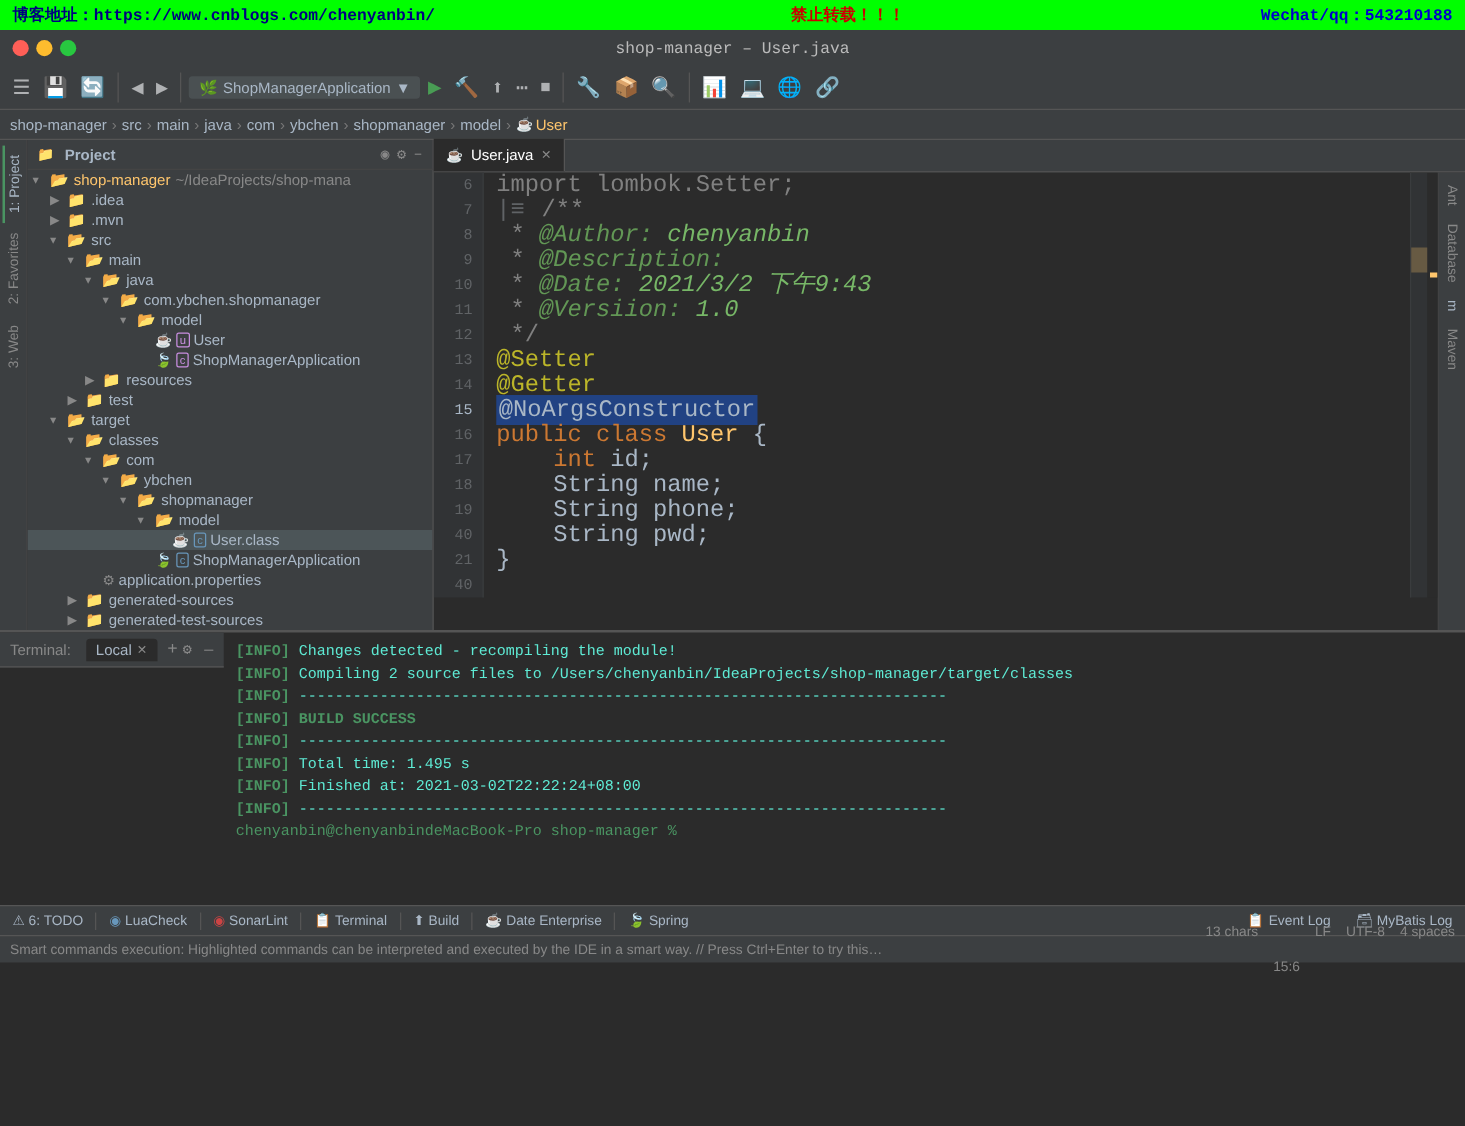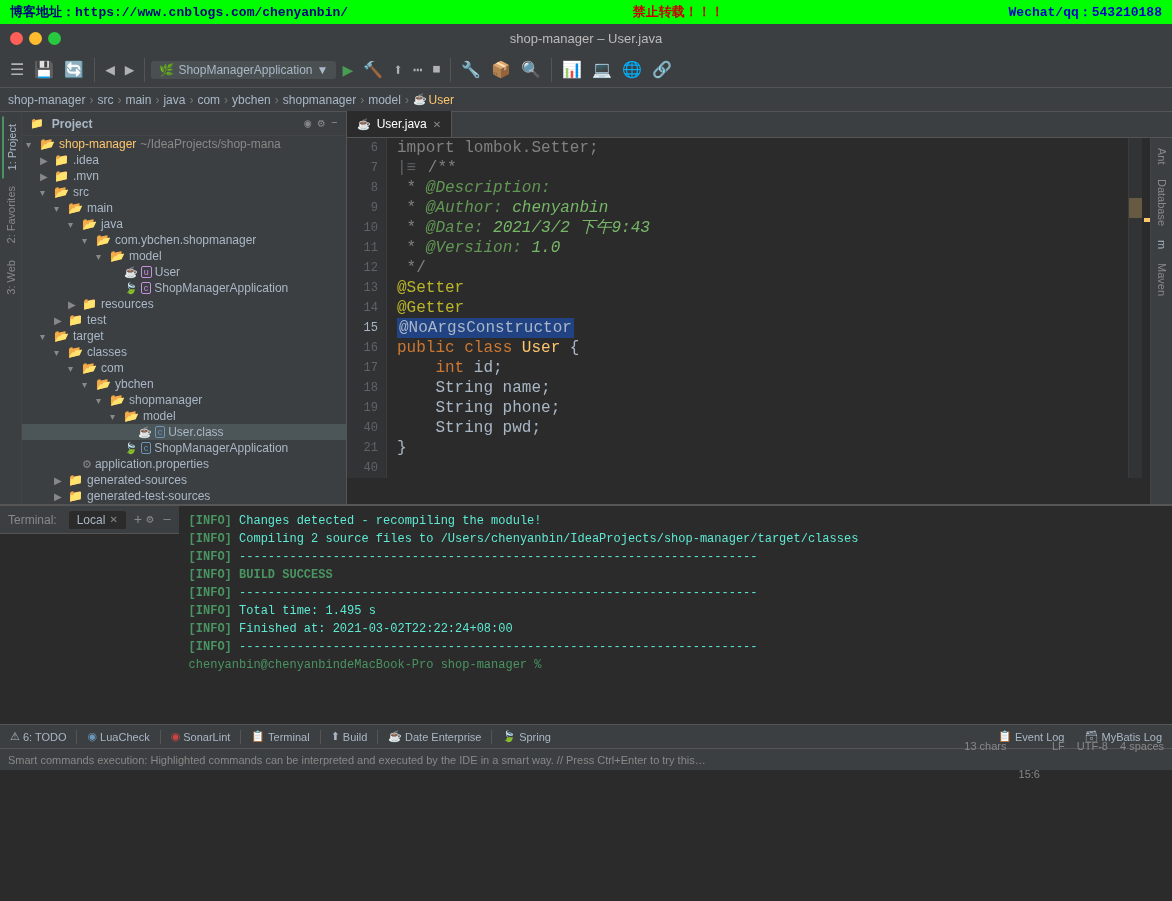--- a/index.html
+++ b/index.html
@@ -31,21 +31,21 @@
 
     
     #title-bar {
       background: #3c3f41;
       height: 28px;
       display: flex;
       align-items: center;
       justify-content: center;
       color: #bbbbbb;
       font-size: 13px;
-      font-family: Liberation Sans, sans-serif;
+      font-family: Liberation Mono, monospace;
       position: relative;
     }
     #title-bar .traffic-lights {
       position: absolute;
       left: 10px;
       display: flex;
       gap: 6px;
     }
     .traffic-light {
       width: 13px;
@@ -167,21 +167,21 @@
       color: #606366;
       font-size: 12px;
       line-height: 20px;
       min-width: 40px;
       user-select: none;
       border-right: 1px solid #3a3c3e;
     }
     #code-area {
       padding: 0 10px;
       line-height: 20px;
-      font-size: 16px;
+      font-size: 19px;
       flex: 1;
     }
     .code-line { height: 20px; white-space: pre; }
     .kw { color: #cc7832; }
     .comment { color: #808080; }
     .annotation { color: #bbb529; }
     .class-name { color: #ffc66d; }
     .javadoc-tag { color: #629755; font-style: italic; }
     .javadoc-val { color: #77b767; font-style: italic; }
     .gutter-icon { color: #606366; margin-right: 2px; }
@@ -629,22 +629,22 @@
             <div>17</div>
             <div>18</div>
             <div>19</div>
             <div>40</div>
             <div>21</div>
             <div>40</div>
           </div>
           <div id="code-area">
             <div class="code-line"><span class="comment">import lombok.Setter;</span></div>
             <div class="code-line"><span class="gutter-icon" style="color:#606366;">|≡</span>&nbsp;<span class="comment">/**</span></div>
+            <div class="code-line"><span class="comment">&nbsp;* </span><span class="javadoc-tag">@Author: </span><span class="javadoc-val">chenyanbin</span></div>
             <div class="code-line"><span class="comment">&nbsp;* </span><span class="javadoc-tag">@Description:</span></div>
-            <div class="code-line"><span class="comment">&nbsp;* </span><span class="javadoc-tag">@Author: </span><span class="javadoc-val">chenyanbin</span></div>
             <div class="code-line"><span class="comment">&nbsp;* </span><span class="javadoc-tag">@Date: </span><span class="javadoc-val">2021/3/2 下午9:43</span></div>
             <div class="code-line"><span class="comment">&nbsp;* </span><span class="javadoc-tag">@Versiion: </span><span class="javadoc-val">1.0</span></div>
             <div class="code-line"><span class="comment">&nbsp;*/</span></div>
             <div class="code-line"><span class="annotation">@Setter</span></div>
             <div class="code-line"><span class="annotation">@Getter</span></div>
             <div class="code-line"><span style="background:#214283; color:#a9b7c6; padding:1px 2px;">@NoArgsConstructor</span></div>
             <div class="code-line"><span class="kw">public</span> <span class="kw">class</span> <span class="class-name">User</span> {</div>
             <div class="code-line">&nbsp;&nbsp;&nbsp;&nbsp;<span class="kw">int</span> id;</div>
             <div class="code-line">&nbsp;&nbsp;&nbsp;&nbsp;<span style="color:#a9b7c6;">String</span> name;</div>
             <div class="code-line">&nbsp;&nbsp;&nbsp;&nbsp;<span style="color:#a9b7c6;">String</span> phone;</div>

